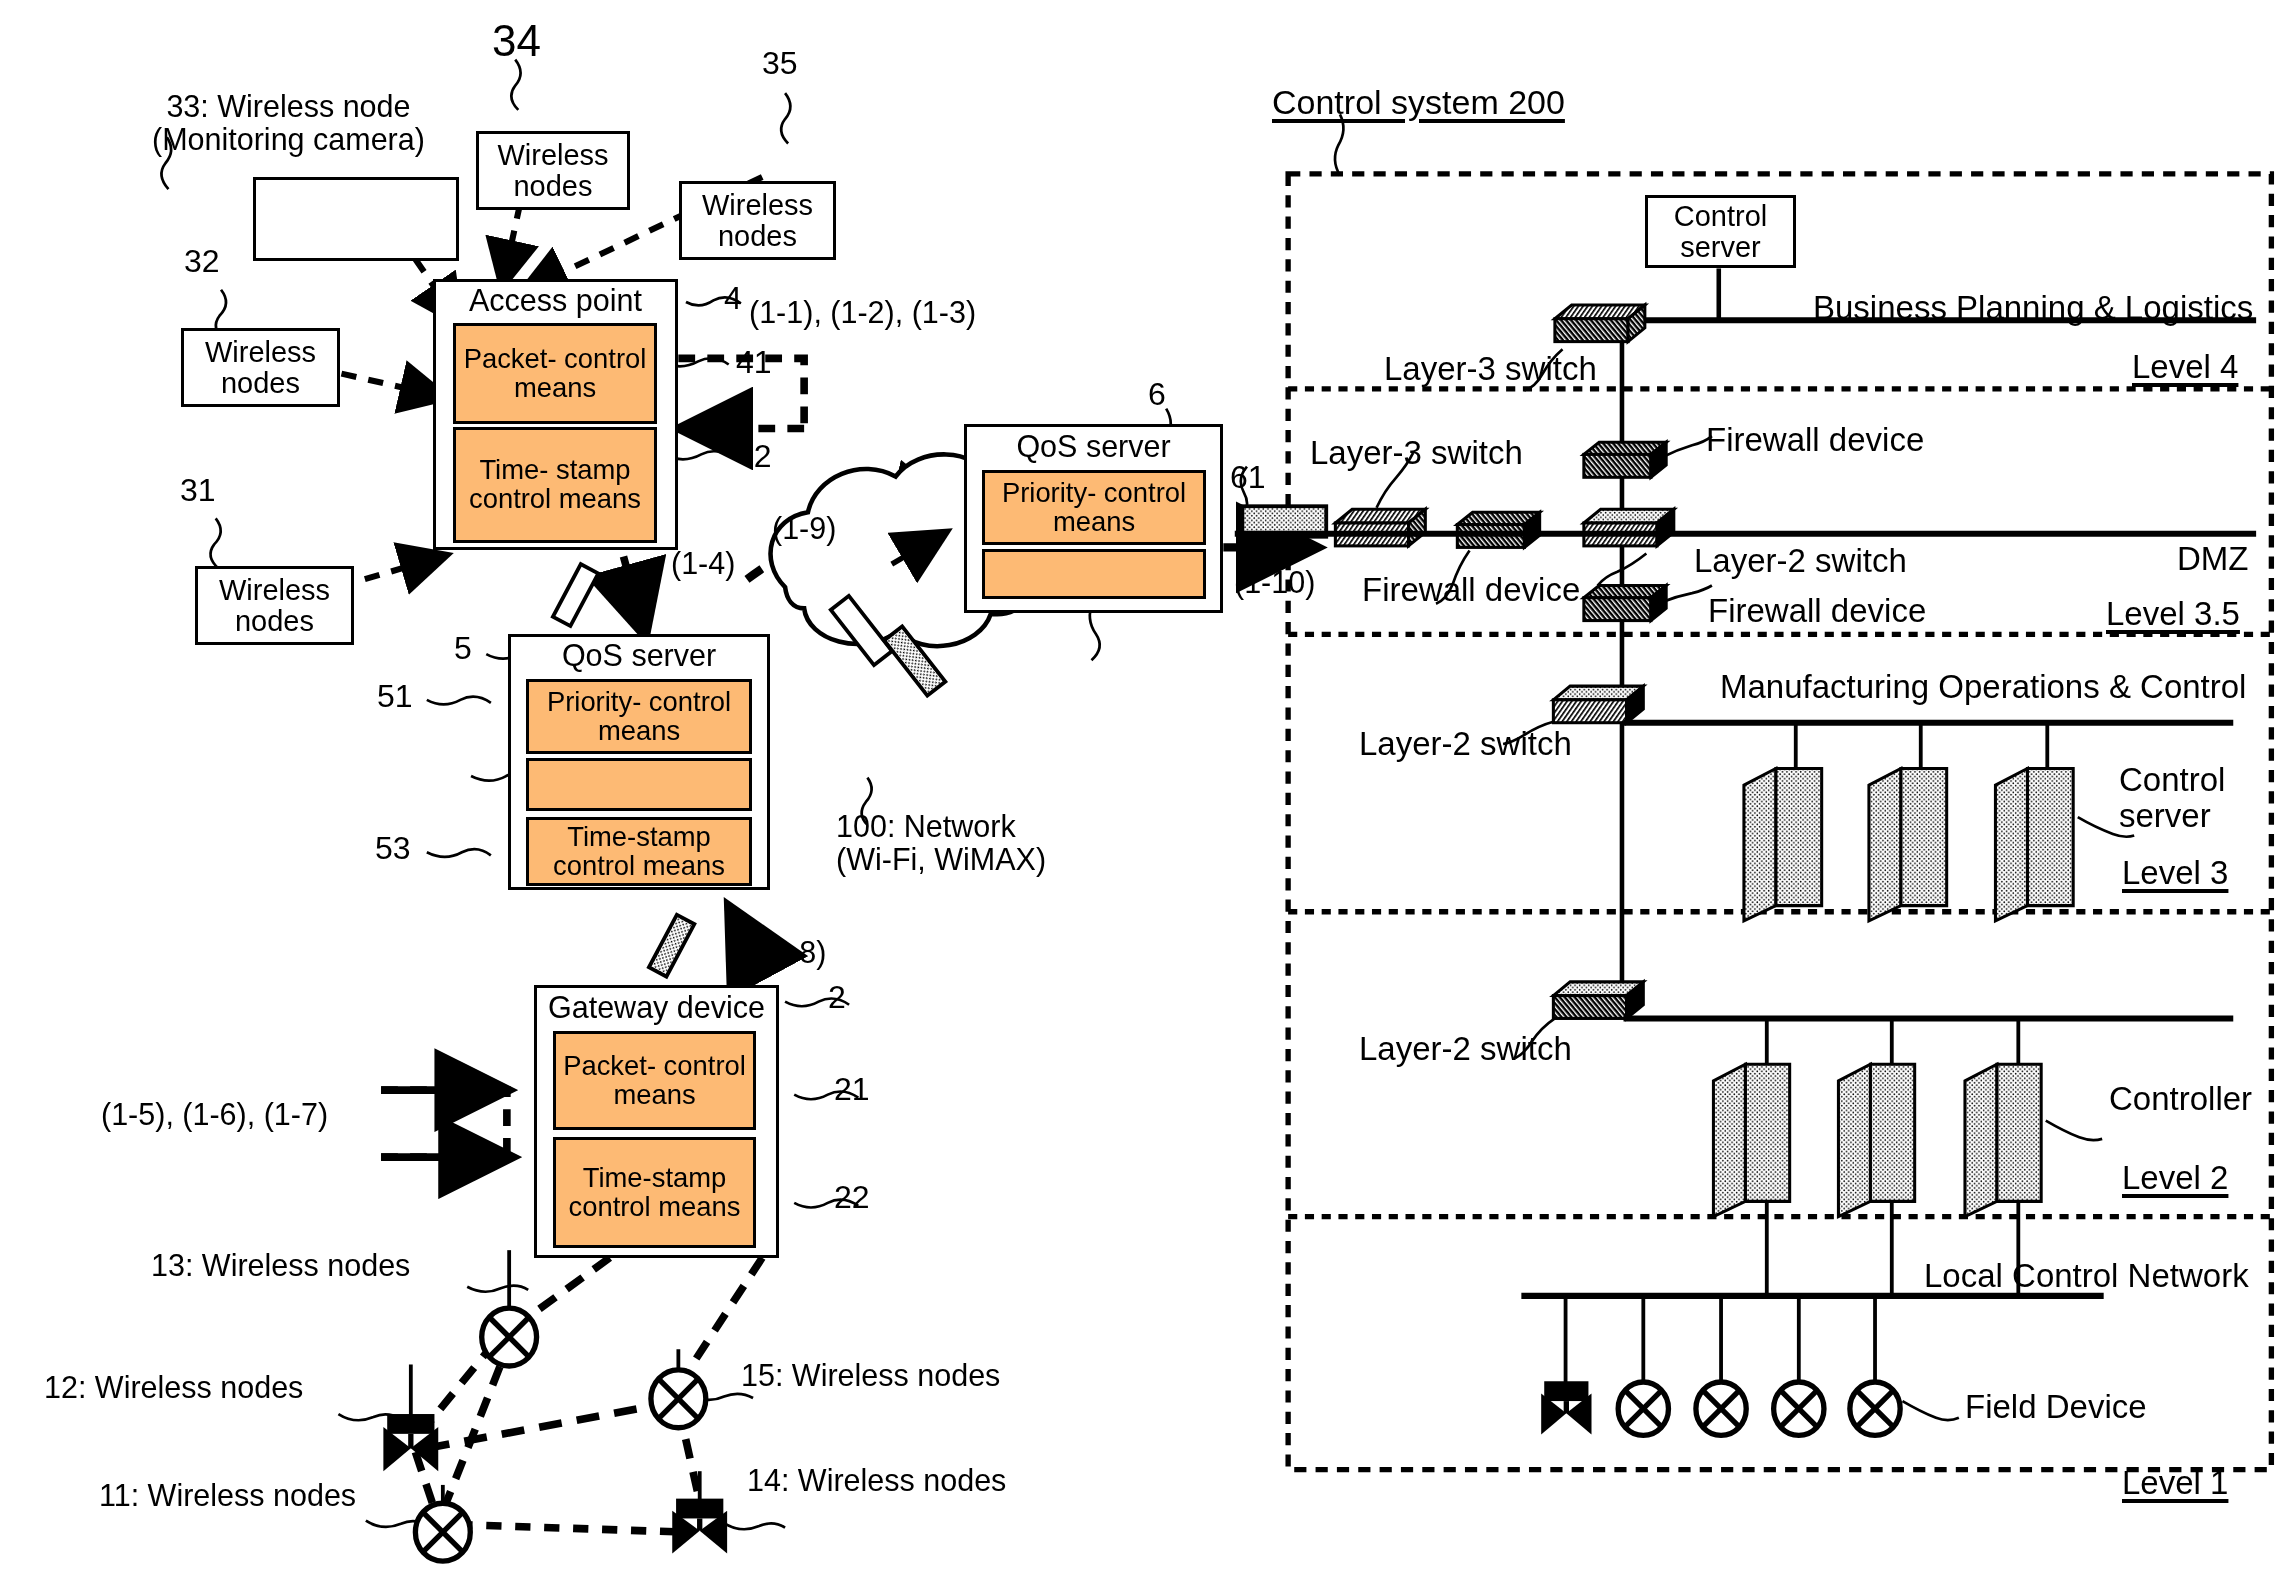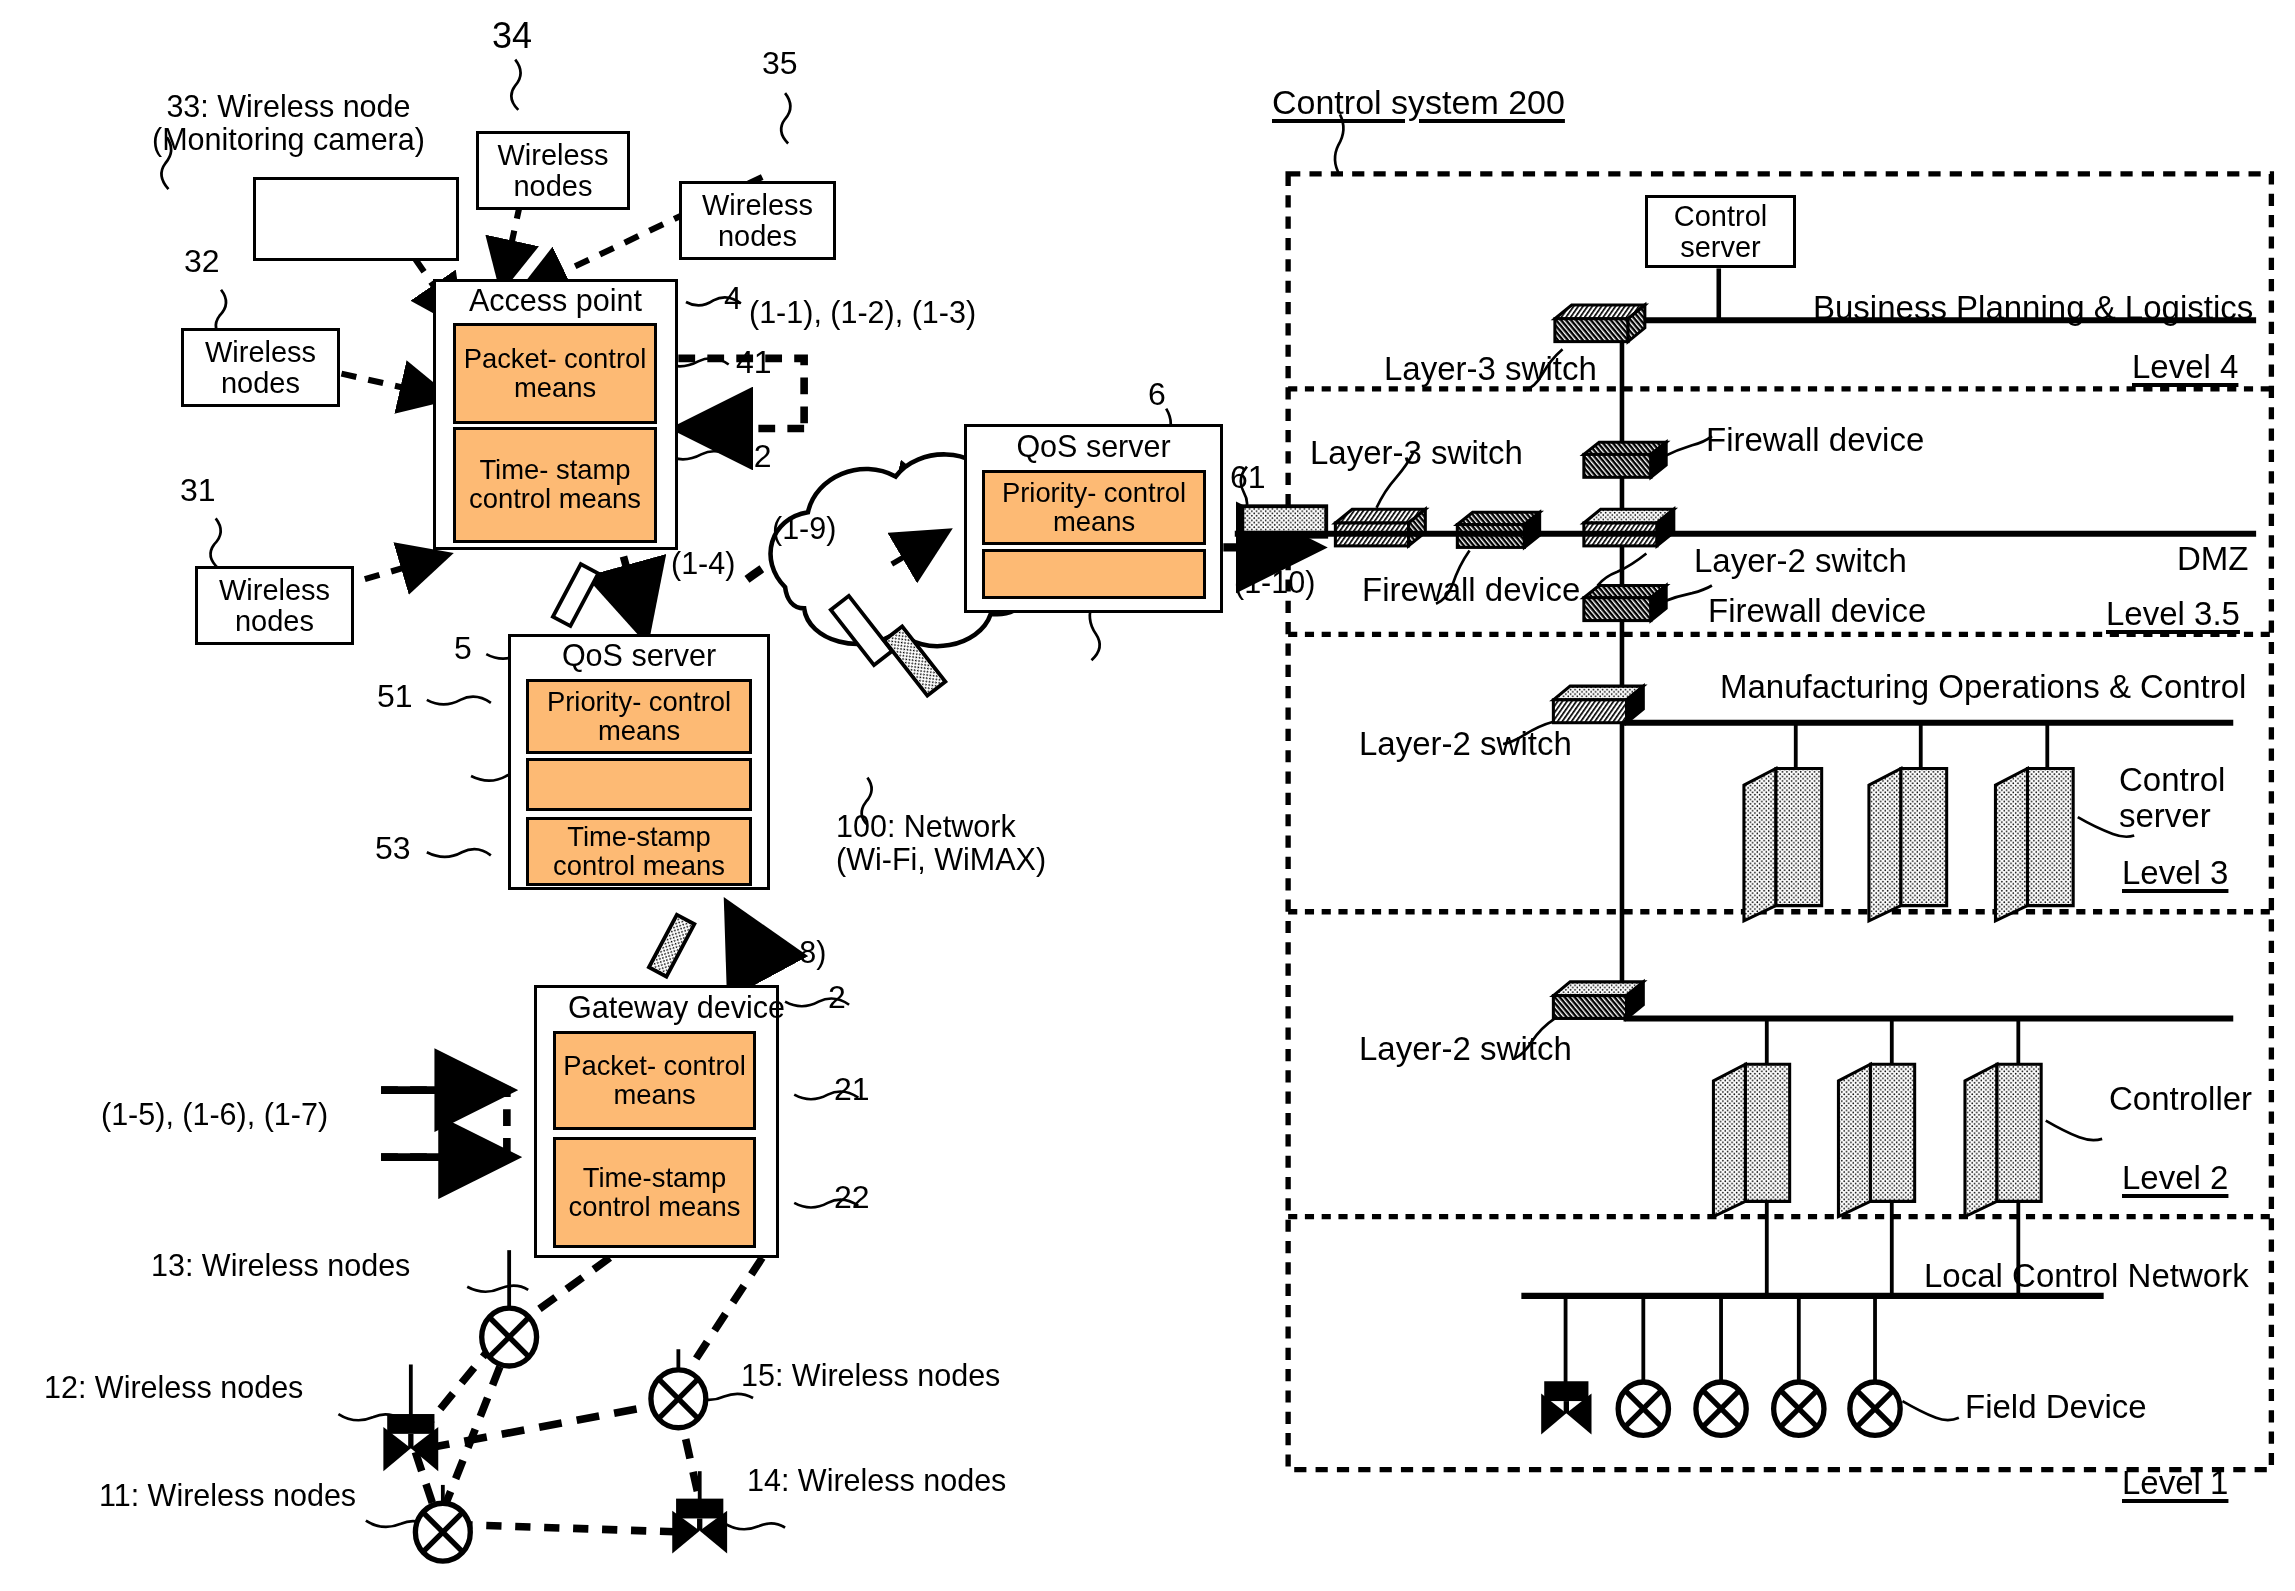--- a/index.html
+++ b/index.html
@@ -319,21 +319,21 @@
   <div class="bx" style="left:253px;top:177px;width:206px;height:84px;"></div>
 
   <div class="lbl" style="left:184px;top:244px;font-size:32px;">32</div>
   <div class="bx" style="left:181px;top:328px;width:159px;height:79px;font-size:29px;">Wireless
 nodes</div>
 
   <div class="lbl" style="left:180px;top:473px;font-size:32px;">31</div>
   <div class="bx" style="left:195px;top:566px;width:159px;height:79px;font-size:29px;">Wireless
 nodes</div>
 
-  <div class="lbl" style="left:492px;top:17px;font-size:36px;">34</div>
+  <div class="lbl" style="left:492px;top:17px;font-size:44px;">34</div>
   <div class="bx" style="left:476px;top:131px;width:154px;height:79px;font-size:29px;">Wireless
 nodes</div>
 
   <div class="lbl" style="left:762px;top:46px;font-size:32px;">35</div>
   <div class="bx" style="left:679px;top:181px;width:157px;height:79px;font-size:29px;">Wireless
 nodes</div>
 
   <div class="bx" style="left:433px;top:279px;width:245px;height:271px;"></div>
   <div class="ttl" style="left:433px;top:284px;width:245px;font-size:30.5px;">Access point</div>
   <div class="inbx" style="left:453px;top:323px;width:204px;height:101px;font-size:27.4px;">Packet-
@@ -370,21 +370,21 @@
 
   <div class="bx" style="left:964px;top:424px;width:259px;height:189px;"></div>
   <div class="ttl" style="left:964px;top:430px;width:259px;font-size:30.5px;">QoS server</div>
   <div class="inbx" style="left:982px;top:470px;width:224px;height:75px;font-size:27.4px;">Priority-
 control means</div>
   <div class="inbx" style="left:982px;top:549px;width:224px;height:50px;"></div>
   <div class="lbl" style="left:1148px;top:377px;font-size:32px;">6</div>
   <div class="lbl" style="left:1230px;top:424px;font-size:32px;margin-top:36px;">61</div>
 
   <div class="bx" style="left:534px;top:985px;width:245px;height:273px;"></div>
-  <div class="ttl" style="left:534px;top:991px;width:245px;font-size:30.5px;padding-left:20px;">Gateway device</div>
+  <div class="ttl" style="left:534px;top:991px;width:245px;font-size:30.5px;">Gateway device</div>
   <div class="inbx" style="left:553px;top:1031px;width:203px;height:99px;font-size:27.4px;">Packet-
 control
 means</div>
   <div class="inbx" style="left:553px;top:1137px;width:203px;height:111px;font-size:27.4px;">Time-stamp
 control
 means</div>
   <div class="lbl" style="left:828px;top:980px;font-size:32px;">2</div>
   <div class="lbl" style="left:834px;top:1072px;font-size:32px;">21</div>
   <div class="lbl" style="left:834px;top:1180px;font-size:32px;">22</div>
 

